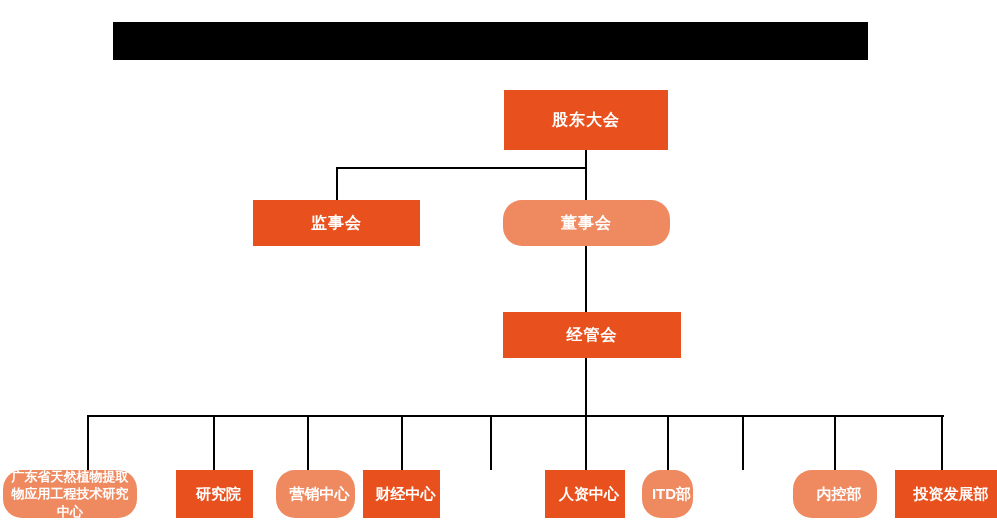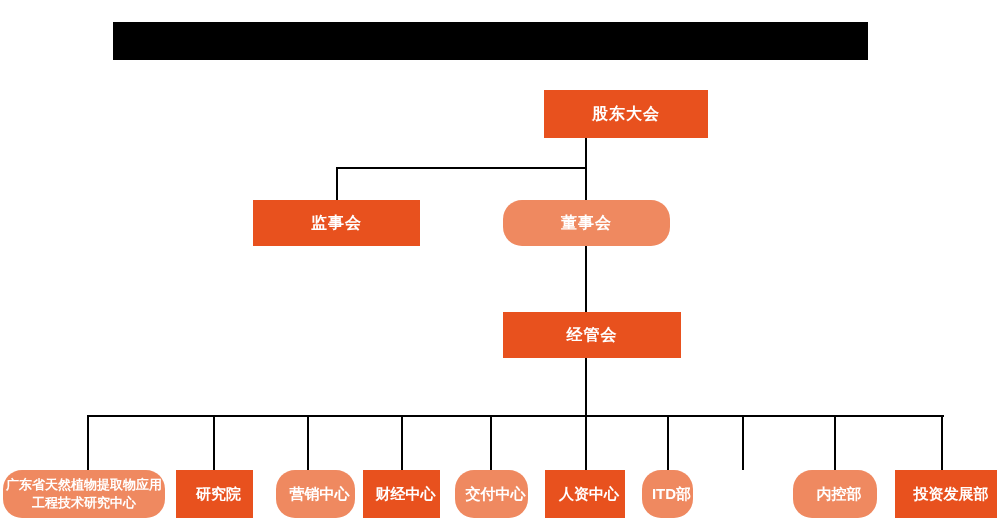--- a/index.html
+++ b/index.html
@@ -24,28 +24,28 @@
     color:var(--text);font-weight:bold;text-align:center;
     box-sizing:border-box;
   }
   .tone-primary{background:var(--primary);}
   .tone-secondary{background:var(--secondary);border-radius:19px;}
   .lvl-top{font-size:16px;letter-spacing:1px;}
   .lvl-dept{font-size:15px;}
   .line{position:absolute;background:var(--line);}
 
   
-  .n-shareholders{left:504px;top:90px;width:164px;height:48px;margin-left:40px;}
+  .n-shareholders{left:504px;top:90px;width:164px;height:60px;}
   .n-supervisory{left:253px;top:200px;width:167px;height:46px;}
   .n-board{left:503px;top:200px;width:167px;height:46px;}
   .n-management{left:503px;top:312px;width:178px;height:46px;}
 
   
   .dept{top:470px;height:48px;padding-left:8px;}
-  .d0{left:3px;width:162px;font-size:13px;line-height:1.35;padding:0 3px;}
+  .d0{left:3px;width:134px;font-size:13px;line-height:1.35;padding:0 3px;}
   .d1{left:176px;width:77px;}
   .d2{left:276px;width:79px;}
   .d3{left:363px;width:77px;}
   .d4{left:455px;width:73px;}
   .d5{left:545px;width:80px;}
   .d6{left:642px;width:51px;}
   .d7{left:712px;width:61px;}
   .d8{left:793px;width:84px;}
   .d9{left:895px;width:104px;}
 
@@ -93,21 +93,20 @@
   <div class="node lvl-top tone-primary n-management">经管会</div>
 
   <div class="node lvl-dept dept d0 tone-secondary">广东省天然植物提取物应用工程技术研究中心</div>
 
   <div class="node lvl-dept dept d1 tone-primary">研究院</div>
 
   <div class="node lvl-dept dept d2 tone-secondary">营销中心</div>
 
   <div class="node lvl-dept dept d3 tone-primary">财经中心</div>
 
-  <div class="node lvl-dept dept d4 tone-secondary">交付中心</div>
 
   <div class="node lvl-dept dept d5 tone-primary">人资中心</div>
 
   <div class="node lvl-dept dept d6 tone-secondary">ITD部</div>
 
 
   <div class="node lvl-dept dept d8 tone-secondary">内控部</div>
 
   <div class="node lvl-dept dept d9 tone-primary">投资发展部</div>
 

